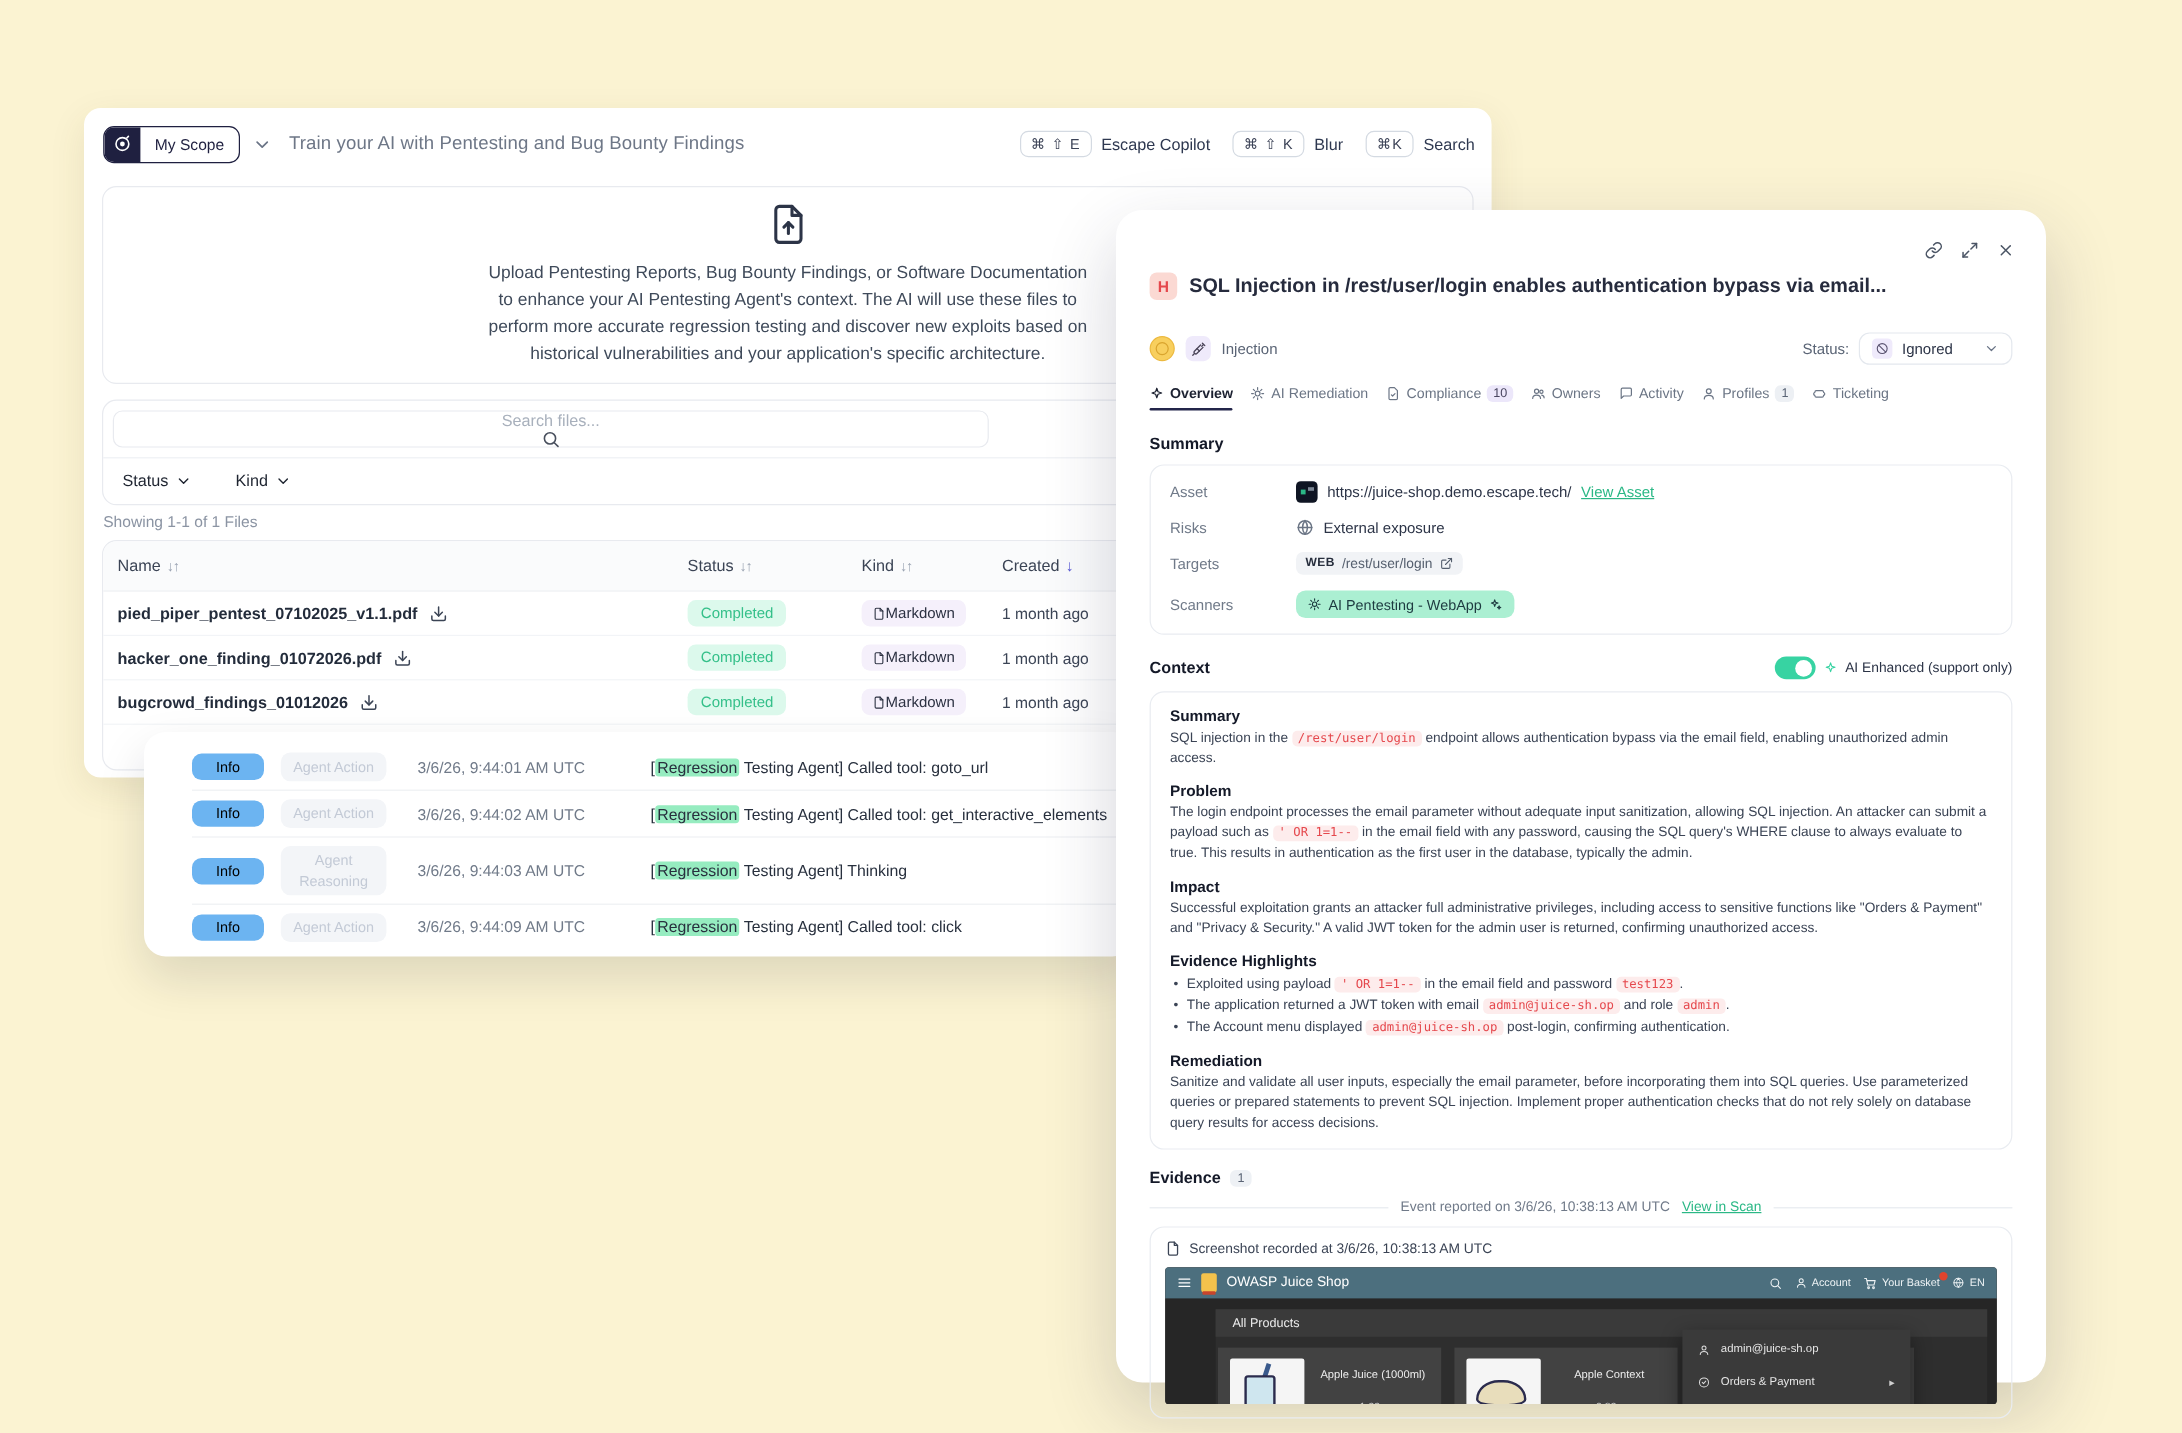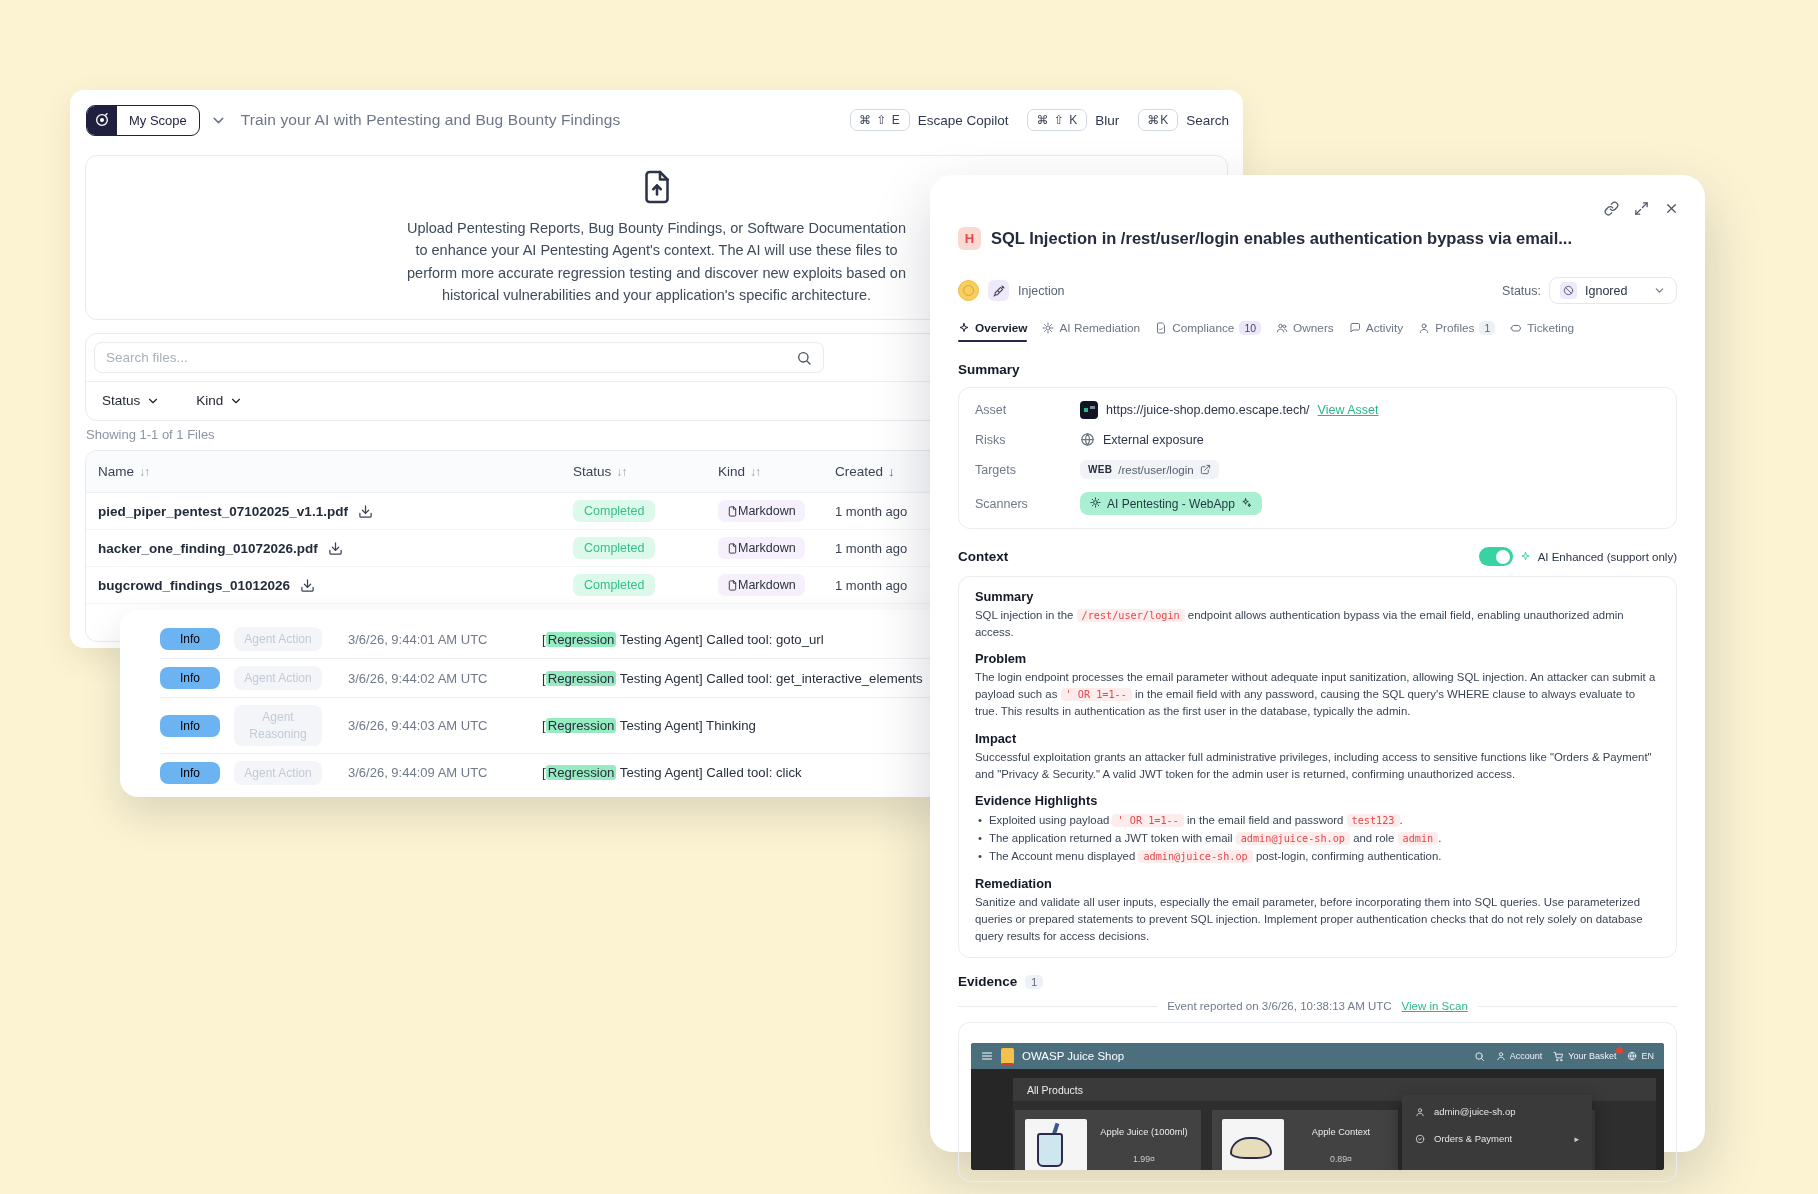--- a/index.html
+++ b/index.html
@@ -39,21 +39,21 @@
   }
   .upload-text { width:505px; text-align:center; font-size:14.5px; line-height:1.55; color:#3f4a5a; }
 
   .filter-box {
     position:absolute; left:15px; top:243px; right:15px; height:88px;
     border:1px solid #e8eaef; border-radius:12px; background:#fff;
   }
   .search-row { padding:8px; }
   .search-input {
     width:730px; height:31px; border:1px solid #e8eaef; border-radius:8px;
-    display:flex; align-items:center; justify-content:space-between; padding:0 11px; cursor:text;
+    display:flex; align-items:center; justify-content:space-between; padding:0 11px; cursor:text;flex-direction:column;
   }
   .search-ph { font-size:13.5px; color:#a8b0bc; }
   .filter-divider { border-top:1px solid #eef0f4; }
   .dropdown-row { display:flex; align-items:center; gap:36px; padding:11px 16px; }
   .filter-dd { display:flex; align-items:center; gap:6px; font-size:13.5px; font-weight:500; color:#1e2430; cursor:pointer; }
 
   .results-summary { position:absolute; left:16px; top:337px; font-size:13px; color:#8b94a3; }
 
   .files-table {
     position:absolute; left:15px; top:360px; right:15px; height:192px;
@@ -124,21 +124,21 @@
   .summary-card { margin-top:10px; border:1px solid #e9ecf1; border-radius:12px; padding:13px 16px; display:grid; grid-template-columns:105px 1fr; row-gap:13px; align-items:center; }
   .sum-label { font-size:12.5px; color:#707a89; }
   .sum-val { display:flex; align-items:center; gap:8px; font-size:12.5px; color:#2c3447; }
   .asset-fav { width:18px; height:18px; border-radius:4px; background:#0f1523; position:relative; }
   .asset-fav i { position:absolute; width:4px; height:4px; background:#2bb886; left:4px; top:7px; }
   .asset-fav b { position:absolute; width:5px; height:3px; background:#7c8796; right:3px; top:5px; }
   .link-teal { color:#2bb886; text-decoration:underline; cursor:pointer; }
   .pill-gray { display:inline-flex; align-items:center; gap:6px; background:#f1f3f6; border-radius:6px; padding:3.5px 8px; cursor:pointer; }
   .web-tag { font-size:10px; font-weight:700; color:#272e3d; letter-spacing:.3px; }
   .target-path { font-size:11.5px; color:#555f6e; }
-  .pill-scanner { display:inline-flex; gap:6px; background:#abefd2; border-radius:8px; padding:4.5px 10px; color:#1d3a40; font-size:12px; font-weight:500; }
+  .pill-scanner { display:inline-flex; align-items:center; gap:6px; background:#abefd2; border-radius:8px; padding:4.5px 10px; color:#1d3a40; font-size:12px; font-weight:500; }
 
   .context-head-row { display:flex; align-items:center; margin-top:18px; }
   .ai-toggle-group { margin-left:auto; display:flex; align-items:center; gap:7px; }
   .toggle { width:34px; height:19px; border-radius:10px; background:#37d3a2; position:relative; cursor:pointer; }
   .toggle i { position:absolute; right:2.5px; top:2.5px; width:14px; height:14px; border-radius:50%; background:#fff; }
   .ai-enh-label { font-size:11.5px; color:#2c3447; }
   .spark-teal { color:#37d3a2; }
 
   .context-card { margin-top:10px; border:1px solid #e9ecf1; border-radius:12px; padding:2px 16px 12px 16px; }
   .ctx-h { font-size:12.8px; font-weight:700; color:#141928; margin:10px 0 3px 0; }
@@ -596,20 +596,27 @@
   </div>
 
   <div class="event-divider">
     <span class="line"></span>
     <span class="event-text">Event reported on 3/6/26, 10:38:13 AM UTC</span>
     <span class="view-scan link-teal">View in Scan</span>
     <span class="line"></span>
   </div>
 
   <div class="evidence-card">
+    <div class="shot-caption">
+      <svg width="13" height="13" viewBox="0 0 24 24" class="icon-stroke" style="color:#3b4455">
+          <path d="M14 2H7a2 2 0 0 0-2 2v16a2 2 0 0 0 2 2h10a2 2 0 0 0 2-2V7z"></path>
+          <path d="M14 2v5h5"></path>
+        </svg>
+      <span>Screenshot recorded at 3/6/26, 10:38:13 AM UTC</span>
+    </div>
 
     <div class="shot">
       <div class="jnav">
         <span>
           <svg width="12" height="12" viewBox="0 0 24 24" class="icon-stroke" style="color:#fff">
               <path d="M3 6h18M3 12h18M3 18h18"></path>
             </svg>
         </span>
         <span class="jlogo"></span>
         <span class="jtitle">OWASP Juice Shop</span>

